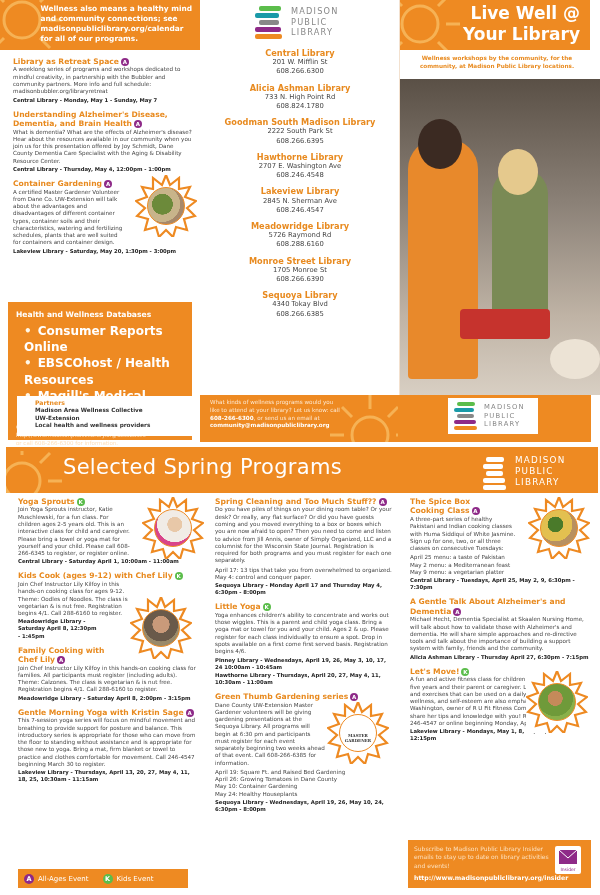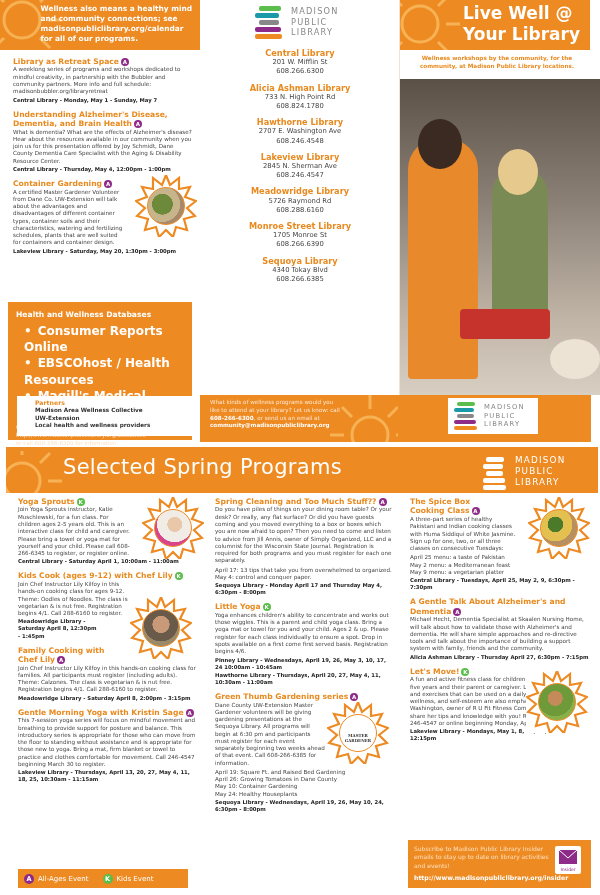--- a/index.html
+++ b/index.html
@@ -24,21 +24,21 @@
 #logo1{position:absolute;left:55px;top:4px;width:95px;height:36px}
 .logo-bars{position:absolute;left:0;top:2px;width:28px;height:32px}
 .logo-bars i{display:block;height:5px;border-radius:2px;margin-bottom:2px}
 .logo-text{position:absolute;left:36px;top:2px;font-size:8.2px;line-height:10.5px;letter-spacing:1.2px;color:#888}
 #branches{position:absolute;left:0;top:48px;width:200px;text-align:center}
 .branch{margin-bottom:6px}
 .branch .n{color:#e88a1f;font-weight:bold;font-size:8.2px;line-height:1.25}
 .branch .a,.branch .p{font-size:6.8px;line-height:1.35;color:#444}
 #p3{position:absolute;left:400px;top:0;width:200px;height:395px}
 #p3-banner{position:absolute;left:0;top:0;width:190px;height:50px;overflow:hidden}
-#p3-banner .t{position:absolute;right:10px;top:3px;text-align:left;color:#fff;font-weight:bold;font-size:17px;line-height:21px}
+#p3-banner .t{position:absolute;right:10px;top:3px;text-align:right;color:#fff;font-weight:bold;font-size:17px;line-height:21px}
 #p3-sub{position:absolute;left:4px;top:55px;width:186px;text-align:center;color:#e88a1f;font-weight:bold;font-size:5.7px;line-height:1.4}
 #photo{position:absolute;left:0;top:79px;width:200px;height:316px;overflow:hidden;background:#7a6e62}
 #hw{position:absolute;left:8px;top:302px;width:184px;height:138px;padding:8px 8px}
 #hw .h{color:#fff;font-weight:bold;font-size:7.6px;margin-bottom:4px}
 #hw ul{list-style:none;margin-left:8px;margin-bottom:4px}
 #hw li{color:#fff;font-weight:bold;font-size:12px;line-height:1.35}
 #hw li::before{content:"•";margin-right:6px;color:#fff8e8}
 #hw .c{color:#fde0bd;font-size:5.5px;line-height:1.4}
 #partners{position:absolute;left:17px;top:396px;width:175px;height:40px;background:#fff;padding:3px 0 0 18px}
 #partners .h{color:#e88a1f;font-weight:bold;font-size:6.2px;margin-bottom:1px}
@@ -144,20 +144,25 @@
         <div class="n">Central Library</div>
         <div class="a">201 W. Mifflin St</div>
         <div class="p">608.266.6300</div>
       </div>
     <div class="branch">
         <div class="n">Alicia Ashman Library</div>
         <div class="a">733 N. High Point Rd</div>
         <div class="p">608.824.1780</div>
       </div>
     <div class="branch">
+        <div class="n">Goodman South Madison Library</div>
+        <div class="a">2222 South Park St</div>
+        <div class="p">608.266.6395</div>
+      </div>
+    <div class="branch">
         <div class="n">Hawthorne Library</div>
         <div class="a">2707 E. Washington Ave</div>
         <div class="p">608.246.4548</div>
       </div>
     <div class="branch">
         <div class="n">Lakeview Library</div>
         <div class="a">2845 N. Sherman Ave</div>
         <div class="p">608.246.4547</div>
       </div>
     <div class="branch">

